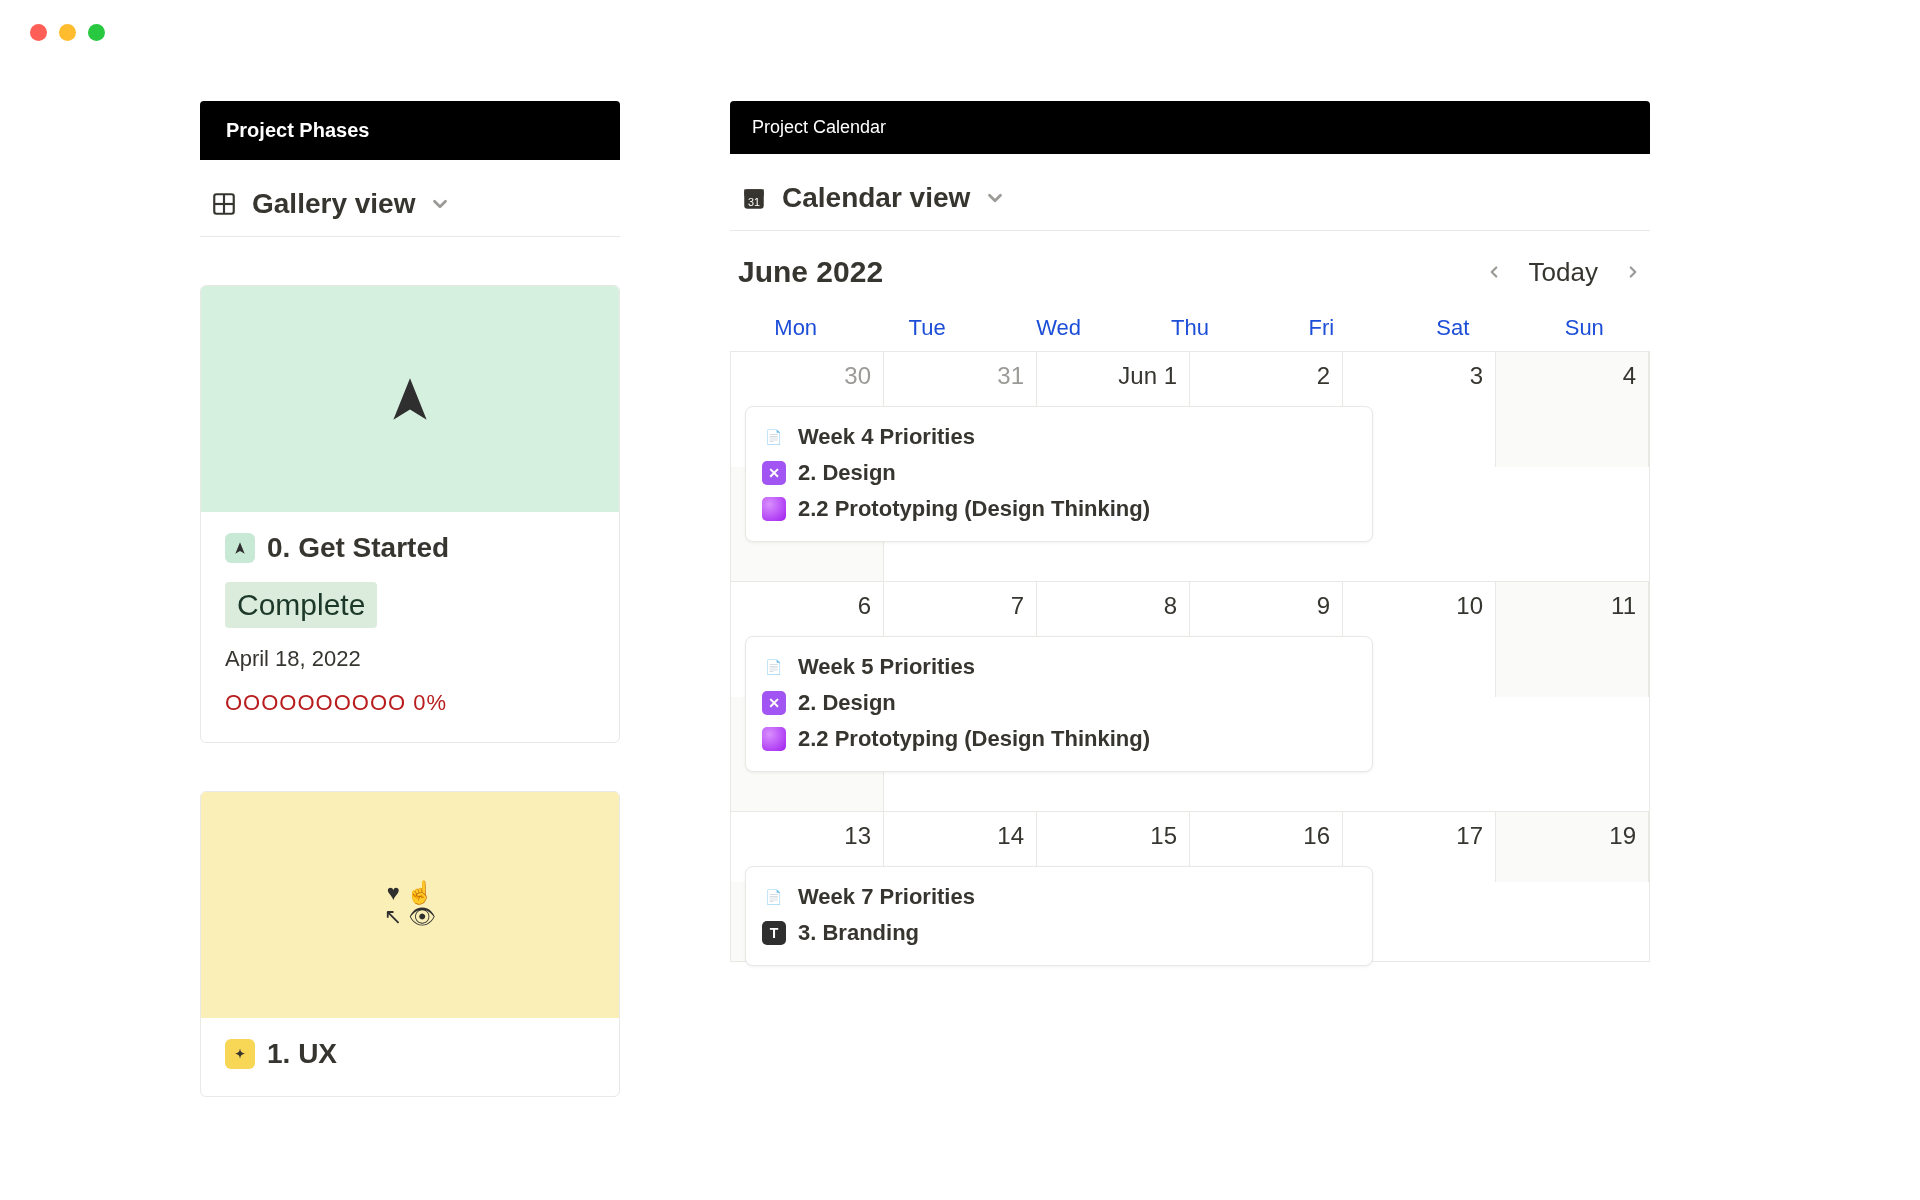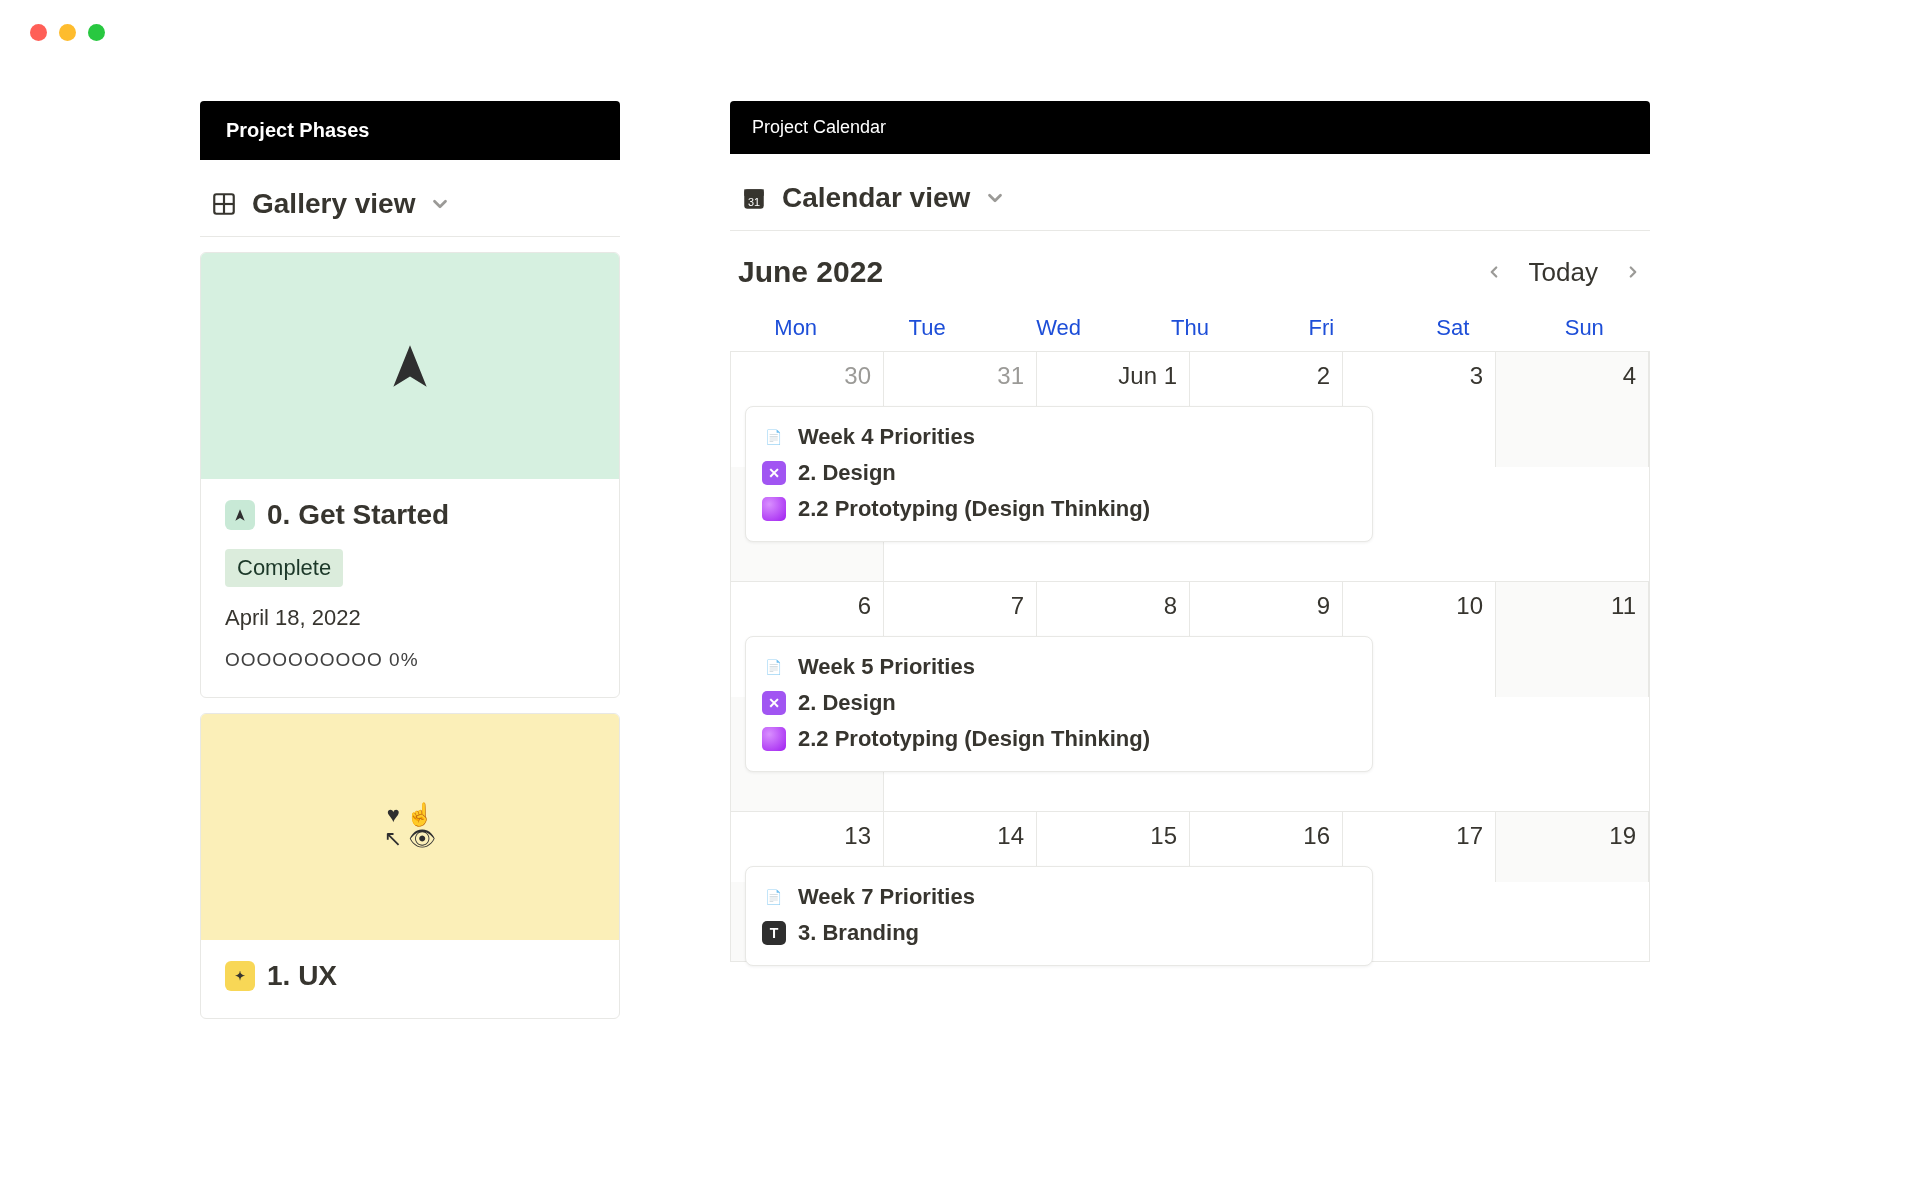--- a/index.html
+++ b/index.html
@@ -58,21 +58,21 @@
   }
   .chevron {
     color: #9b9a97;
   }
 
   
   .card {
     border: 1px solid #e8e8e5;
     border-radius: 6px;
     overflow: hidden;
-    margin-top: 15px;
+    margin-top: 48px;
     background: #fff;
   }
   .card-cover {
     height: 226px;
     display: flex;
     align-items: center;
     justify-content: center;
     font-size: 44px;
   }
   .cover-green { background: #d6f0e0; }
@@ -85,27 +85,27 @@
     display: inline-flex; align-items: center; justify-content: center;
     font-size: 16px;
   }
   .mini-green { background: #c8e9d6; }
   .mini-yellow { background: #f8d756; }
 
   .tag {
     display: inline-block;
     background: #dbecdc;
     color: #1c3829;
-    font-size: 22px;
+    font-size: 30px;
     padding: 6px 12px;
     border-radius: 4px;
     margin-top: 18px;
   }
   .card-date { font-size: 22px; color: #37352f; margin-top: 18px; }
-  .card-progress { font-size: 19px; color: #404040; margin-top: 18px; letter-spacing: 1px; }
+  .card-progress { font-size: 22px; color: #b91c1c; margin-top: 18px; letter-spacing: 1px; }
 
   
   .cal-toolbar {
     display: flex;
     align-items: center;
     justify-content: space-between;
     padding: 24px 8px 8px 8px;
   }
   .cal-month { font-size: 30px; font-weight: 700; color: #37352f; }
   .cal-nav { display: flex; align-items: center; gap: 26px; color: #37352f; }

